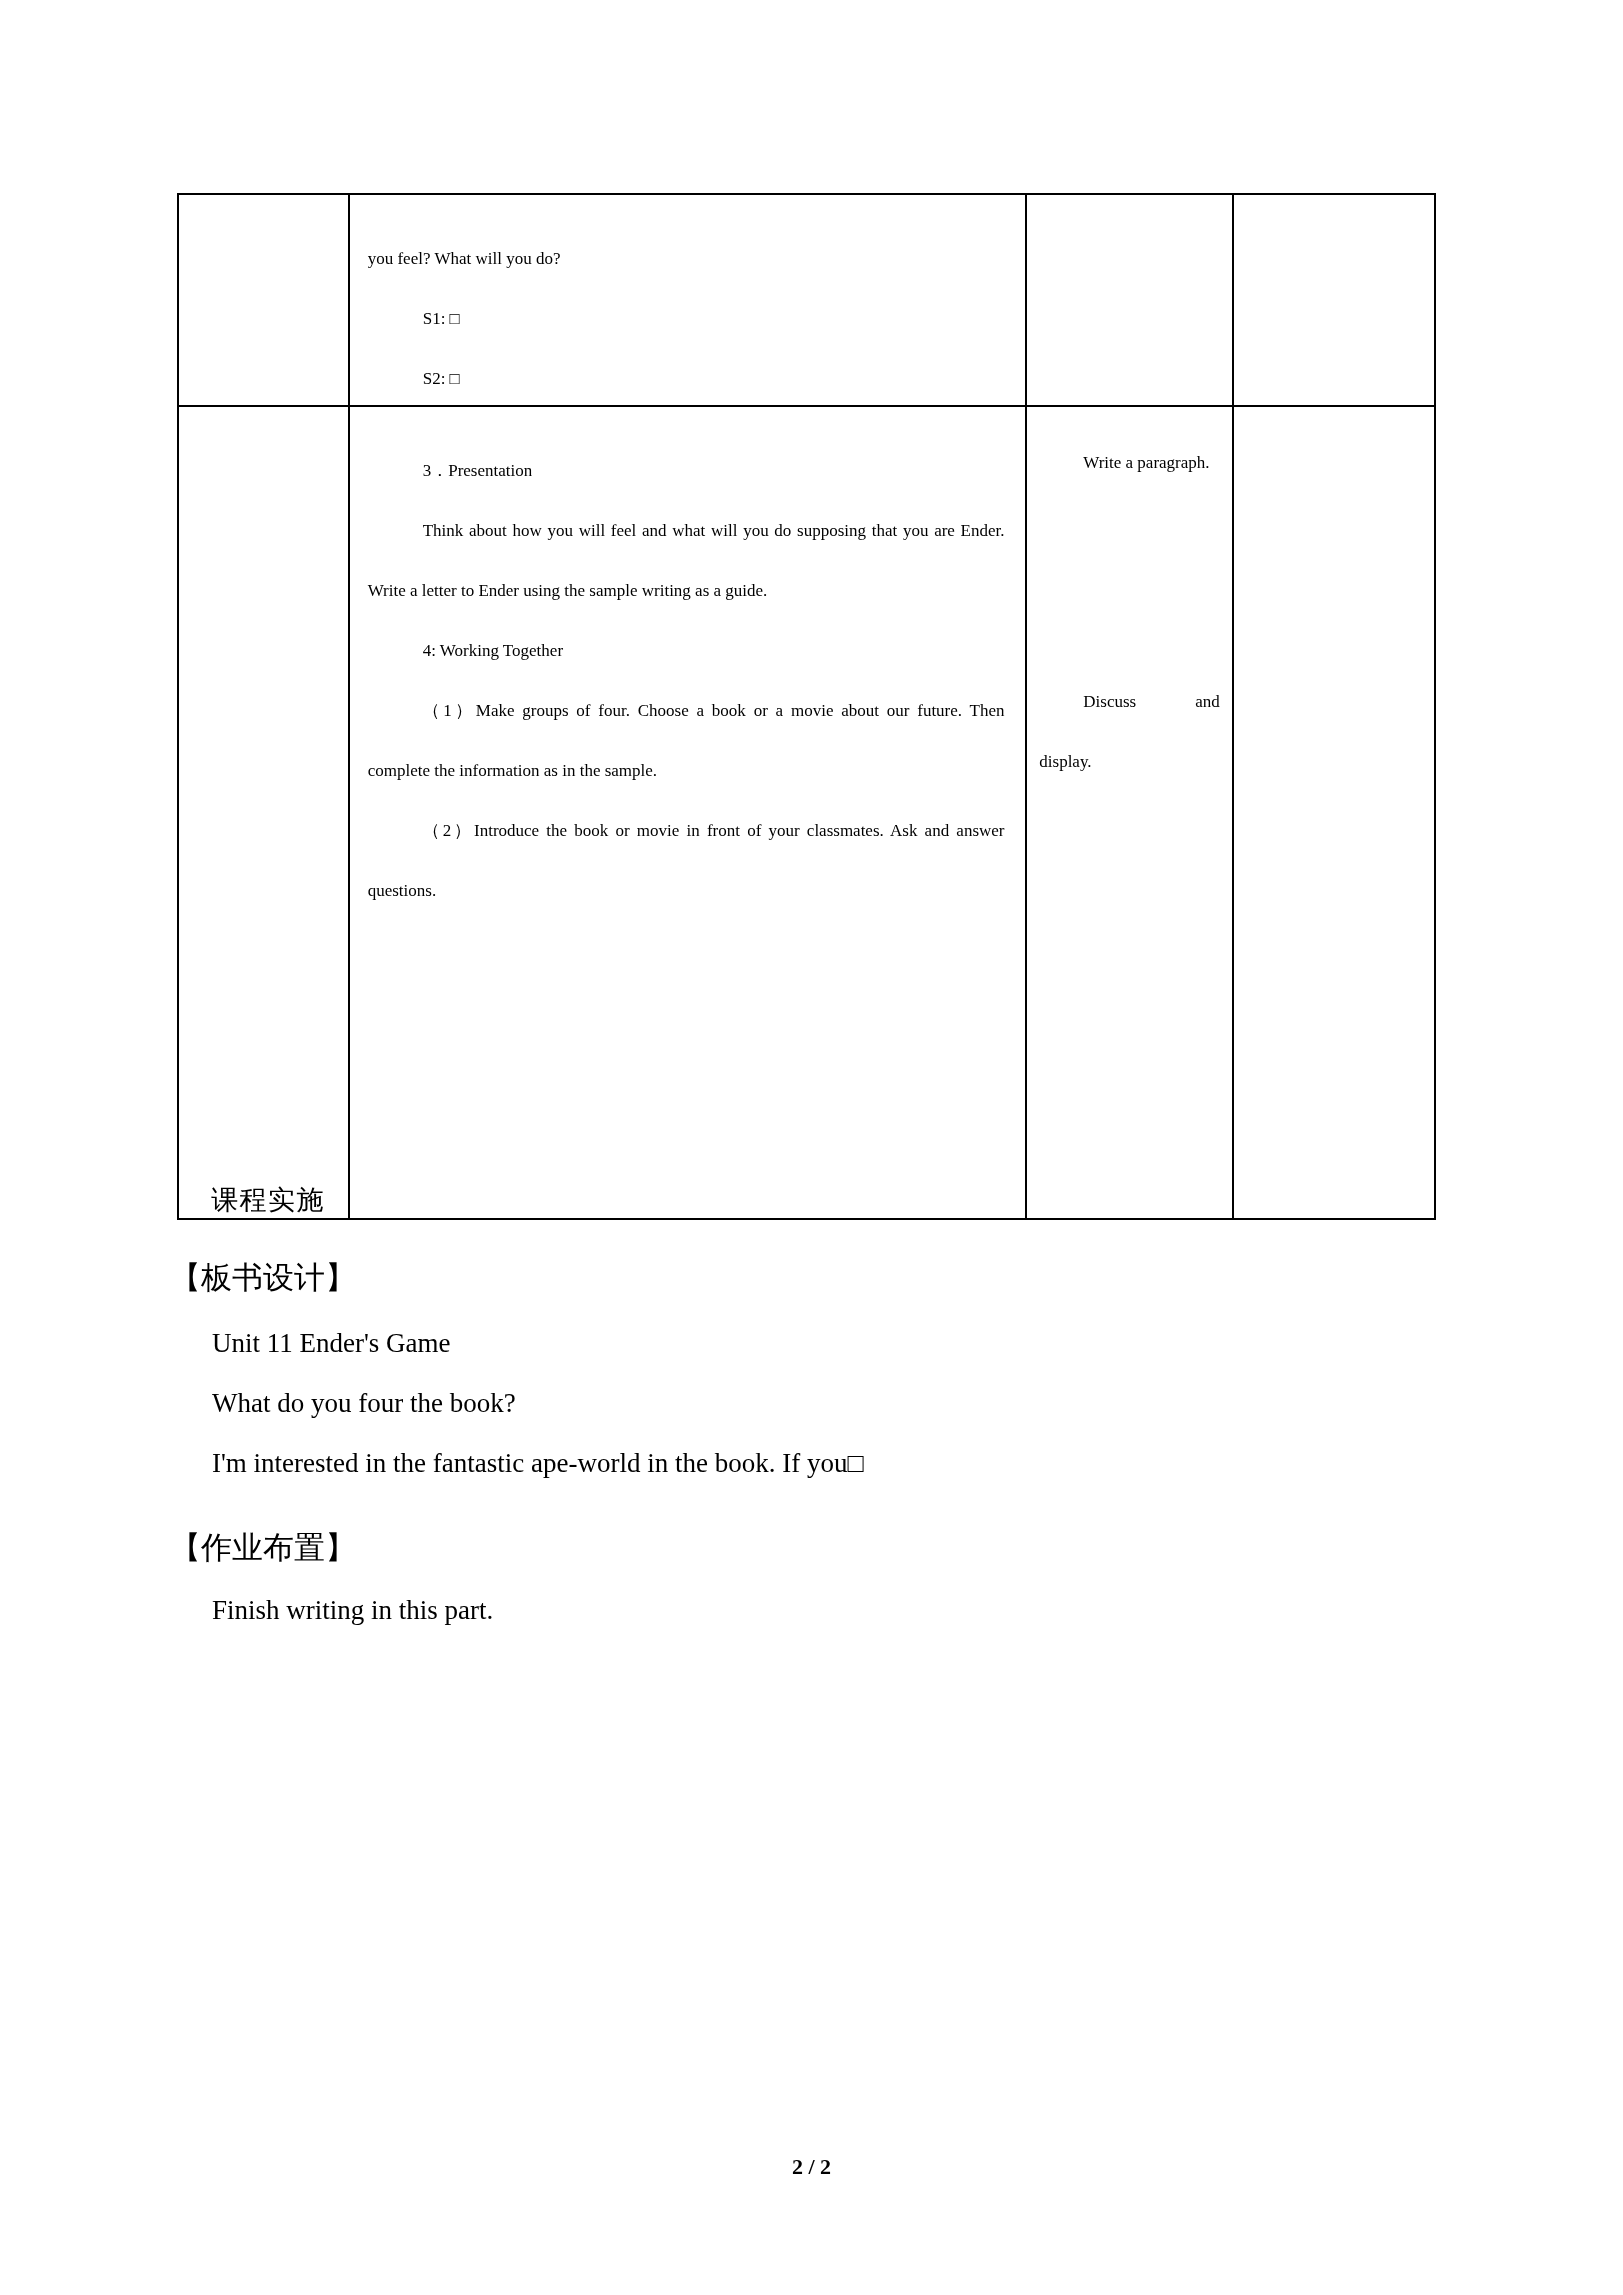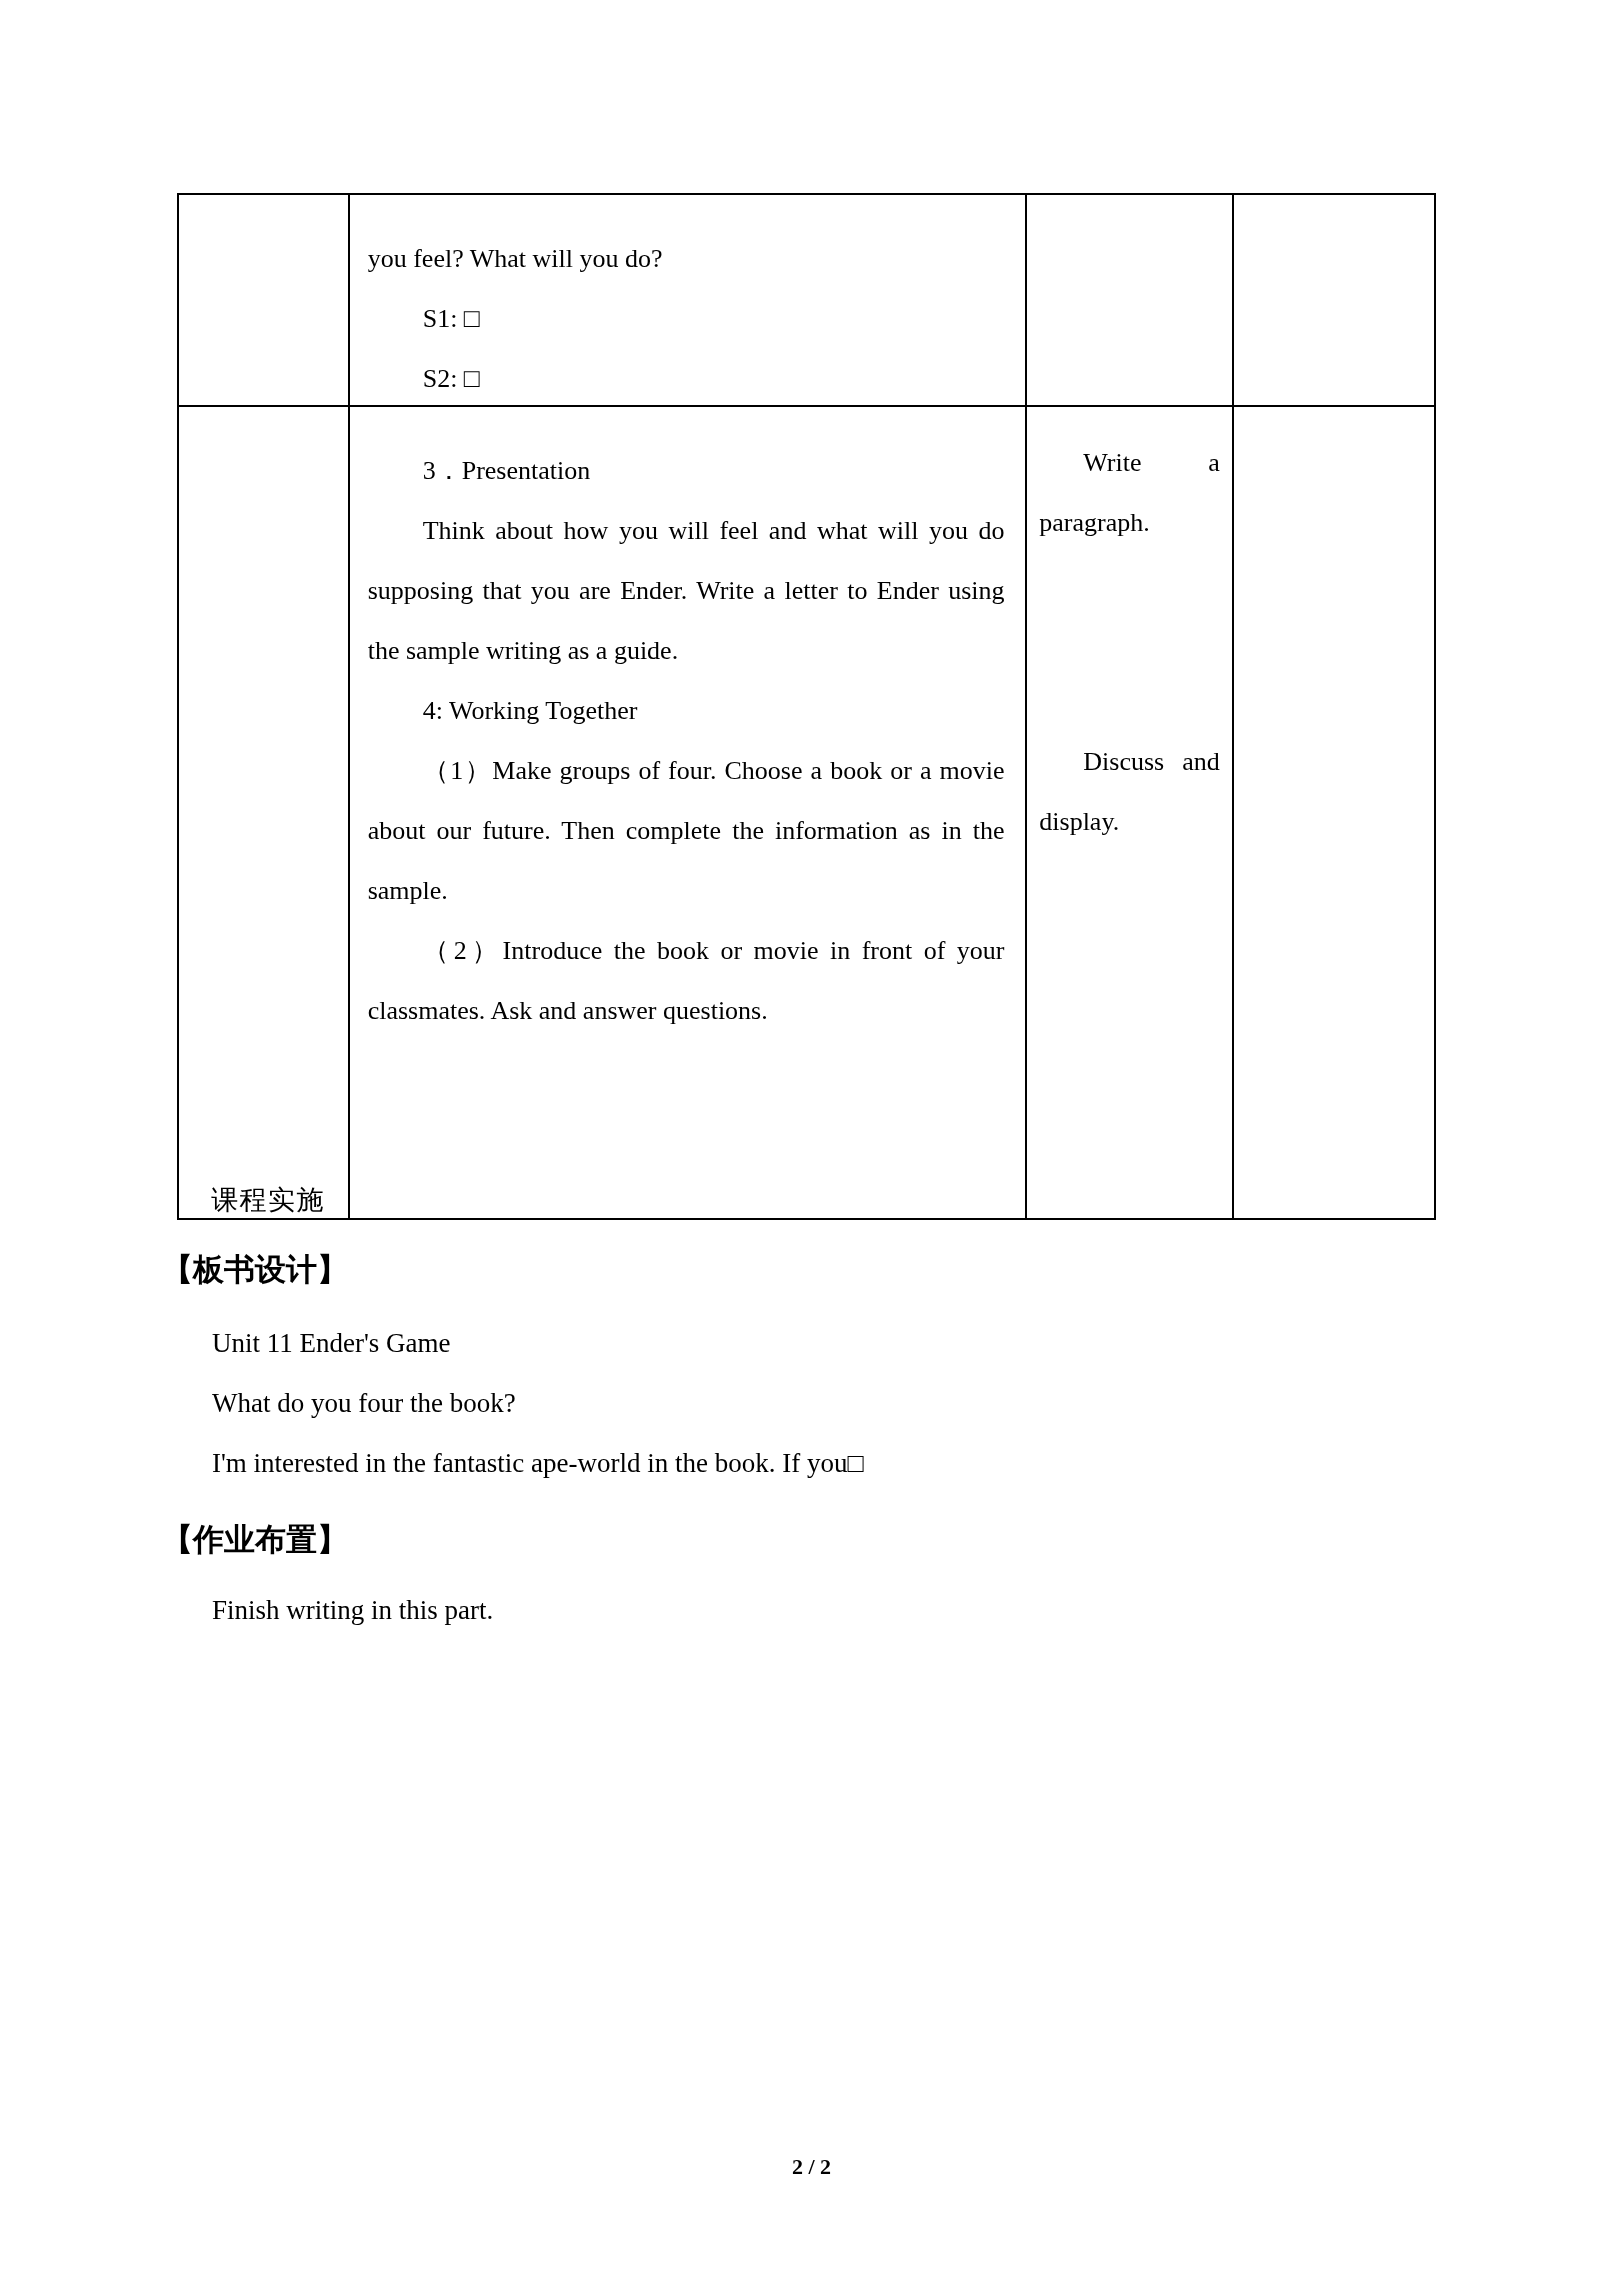--- a/index.html
+++ b/index.html
@@ -17,21 +17,21 @@
     position:absolute; left:177px; top:193px;
     display:grid;
     grid-template-columns:171px 677px 207px 200px;
     grid-template-rows:212px 811px;
     border:2px solid #000;
   }
   .cell {
     box-sizing:border-box;
     border-right:2px solid #000;
     border-bottom:2px solid #000;
-    font-size:26px;
+    font-size:17px;
     overflow:hidden;
   }
   .cell.last-col { border-right:none; }
   .cell.last-row { border-bottom:none; }
 
   .cell p { margin:0; line-height:60px; }
 
   .c-main { padding:34px 20.5px 0 17.7px; }
   .c-main .indent   { text-indent:55px; }
   .c-main .just     { text-align:justify; text-indent:55px; }
@@ -47,23 +47,23 @@
   .c-activity p { text-align:justify; text-indent:44px; }
   .c-activity .gap { margin-top:179px; }
 
   .c-purpose { padding:26px 15px 0 15px; }
   .c-purpose p { text-align:justify; text-indent:49px; }
 
   
   .sec-heading {
     position:absolute;
     left:154px;
-    margin:8px;
+    margin:16px;
     font-family:"Liberation Sans","DejaVu Sans",sans-serif;
-    font-weight:bold;
+    font-weight:normal;
     font-size:31px;
     line-height:40px;
   }
   #board-heading    { top:1242px; }
   #homework-heading { top:1512px; }
 
   .sec-body {
     position:absolute;
     left:212px;
     font-size:27px;

